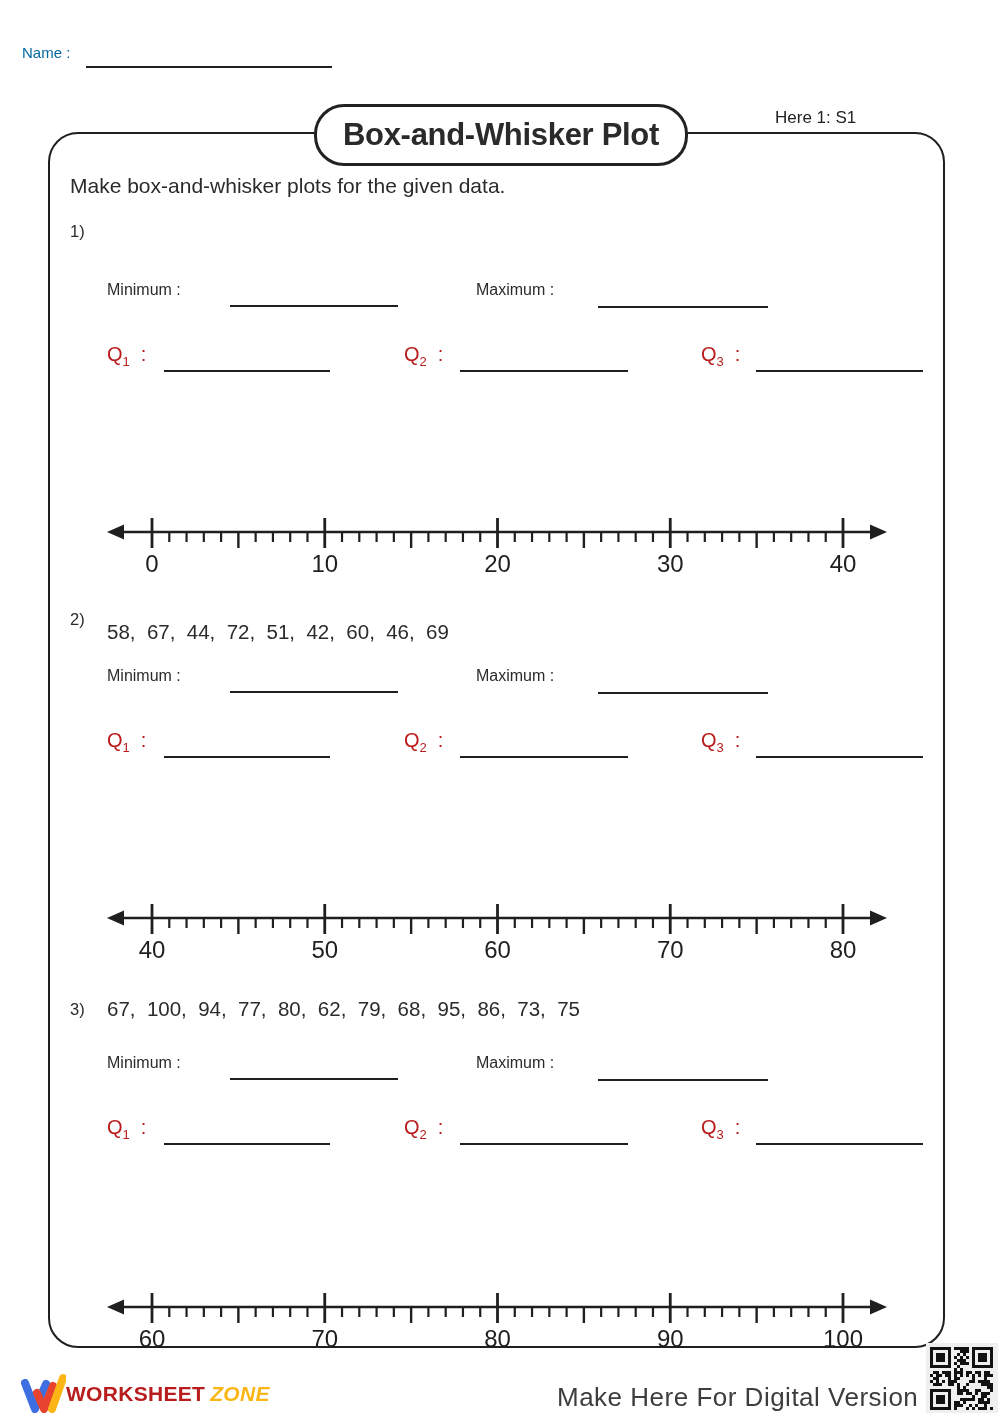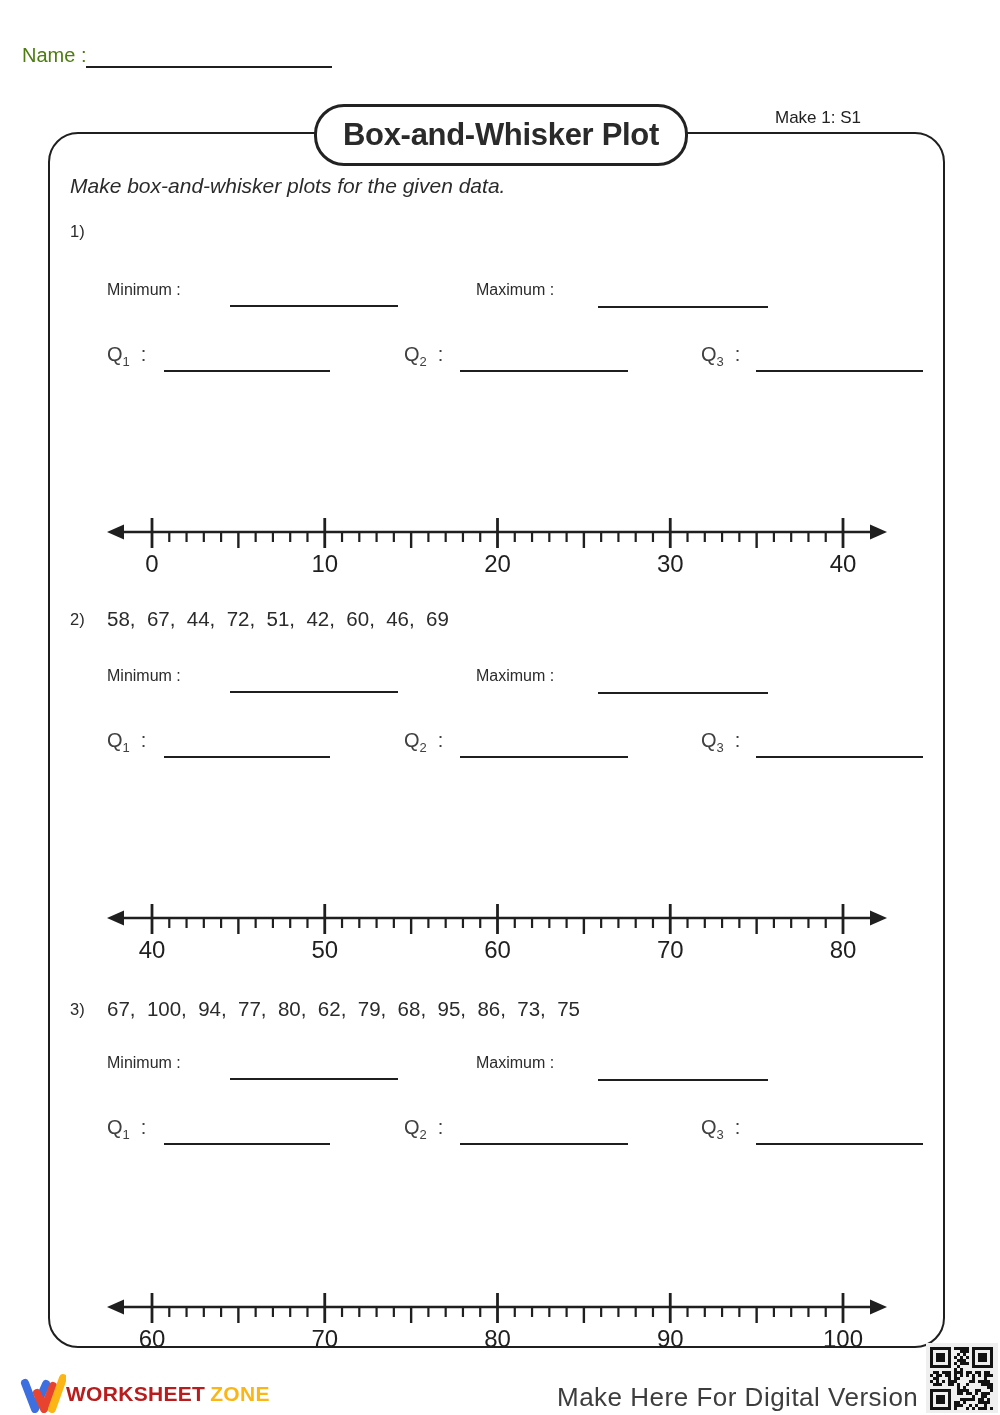--- a/index.html
+++ b/index.html
@@ -2,40 +2,40 @@
 <html><head>
 <meta charset="utf-8">
 <style>
   html,body{margin:0;padding:0;background:#ffffff;}
   #sheet{
     position:relative;width:1000px;height:1415px;background:#ffffff;
     font-family:"Liberation Sans",sans-serif;color:#2b2b2b;overflow:hidden;
   }
   .abs{position:absolute;}
   
-  .name-label{left:22px;top:44px;font-size:20px;color:#4d7c0f;}
+  .name-label{left:22px;top:44px;font-size:15px;color:#0369a1;}
   .name-line{left:86px;top:46px;width:246px;height:20px;border-bottom:2px solid #1f1f1f;}
   .main-box{
     left:48px;top:132px;width:897px;height:1216px;
     border:2.5px solid #1f1f1f;border-radius:30px;background:#ffffff;box-sizing:border-box;
   }
   .title-pill{
     left:314px;top:104px;width:368px;height:56px;background:#ffffff;
     border:3px solid #222222;border-radius:30px;z-index:3;
     display:flex;align-items:center;justify-content:center;
   }
   .title-pill span{font-size:31px;font-weight:700;color:#2a2a2a;letter-spacing:-0.3px;}
   .level{left:775px;top:108px;font-size:17px;color:#222;z-index:3;}
-  .instruction{left:70px;top:174px;font-size:21px;color:#2b2b2b;font-style:italic;}
+  .instruction{left:70px;top:174px;font-size:21px;color:#2b2b2b;}
   
   .pnum{font-size:16.5px;color:#2b2b2b;}
   .pdata{font-size:20.5px;color:#2b2b2b;white-space:pre;}
   .flabel{font-size:16px;color:#2b2b2b;white-space:pre;}
   .blank{border-bottom:2px solid #1f1f1f;height:22px;}
-  .qlabel{font-size:20px;color:#404040;}
+  .qlabel{font-size:20px;color:#b91c1c;}
   .qlabel sub{font-size:13px;}
   .qcolon{margin-left:11px;}
   .numberline{width:800px;height:75px;}
   
   .brand-text{top:1382px;font-size:21px;font-weight:700;letter-spacing:0.3px;white-space:nowrap;}
   .scan-text{left:557px;top:1382px;font-size:26px;color:#3d3d3d;letter-spacing:0.5px;}
   .qr{left:926px;top:1343px;width:72px;height:70px;background:#efefef;z-index:4;}
 </style>
 </head>
 <body>
@@ -43,21 +43,21 @@
 <div id="sheet">
 
   <div class="abs name-label">Name :</div>
   <div class="abs name-line"></div>
 
   <div class="abs main-box"></div>
 
   <div class="abs title-pill">
     <span>Box-and-Whisker Plot</span>
   </div>
-  <div class="abs level">Make 1: S1</div>
+  <div class="abs level">Here 1: S1</div>
   <div class="abs instruction">Make box-and-whisker plots for the given data.</div>
 
   <div class="abs pnum" style="left:70px;top:222px;">1)</div>
 
   <div class="abs flabel" style="left:107px;top:281px;">Minimum :</div>
   <div class="abs blank" style="left:230px;top:283px;width:168px;"></div>
   <div class="abs flabel" style="left:476px;top:281px;">Maximum :</div>
   <div class="abs blank" style="left:598px;top:284px;width:170px;"></div>
 
   <div class="abs qlabel" style="left:107px;top:343px;"><span>Q</span><sub>1</sub><span class="qcolon">:</span></div>
@@ -113,21 +113,21 @@
       <line x1="727.73" y1="27" x2="727.73" y2="37" stroke="#1f1f1f" stroke-width="2.2"></line>
       <line x1="745.00" y1="13" x2="745.00" y2="43" stroke="#1f1f1f" stroke-width="2.8"></line>
       <text x="54.00" y="67" text-anchor="middle" font-family="Liberation Sans, sans-serif" font-size="24" fill="#1f1f1f">0</text>
       <text x="226.75" y="67" text-anchor="middle" font-family="Liberation Sans, sans-serif" font-size="24" fill="#1f1f1f">10</text>
       <text x="399.50" y="67" text-anchor="middle" font-family="Liberation Sans, sans-serif" font-size="24" fill="#1f1f1f">20</text>
       <text x="572.25" y="67" text-anchor="middle" font-family="Liberation Sans, sans-serif" font-size="24" fill="#1f1f1f">30</text>
       <text x="745.00" y="67" text-anchor="middle" font-family="Liberation Sans, sans-serif" font-size="24" fill="#1f1f1f">40</text>
     </svg>
 
   <div class="abs pnum" style="left:70px;top:610px;">2)</div>
-  <div class="abs pdata" style="left:107px;top:607px;">58,  67,  44,  72,  51,  42,  60,  46,  69</div>
+  <div class="abs pdata" style="left:107px;top:620px;">58,  67,  44,  72,  51,  42,  60,  46,  69</div>
 
   <div class="abs flabel" style="left:107px;top:667px;">Minimum :</div>
   <div class="abs blank" style="left:230px;top:669px;width:168px;"></div>
   <div class="abs flabel" style="left:476px;top:667px;">Maximum :</div>
   <div class="abs blank" style="left:598px;top:670px;width:170px;"></div>
 
   <div class="abs qlabel" style="left:107px;top:729px;"><span>Q</span><sub>1</sub><span class="qcolon">:</span></div>
   <div class="abs blank" style="left:164px;top:734px;width:166px;"></div>
   <div class="abs qlabel" style="left:404px;top:729px;"><span>Q</span><sub>2</sub><span class="qcolon">:</span></div>
   <div class="abs blank" style="left:460px;top:734px;width:168px;"></div>
@@ -252,21 +252,21 @@
       <text x="572.25" y="67" text-anchor="middle" font-family="Liberation Sans, sans-serif" font-size="24" fill="#1f1f1f">90</text>
       <text x="745.00" y="67" text-anchor="middle" font-family="Liberation Sans, sans-serif" font-size="24" fill="#1f1f1f">100</text>
     </svg>
 
   <svg class="abs" style="left:20px;top:1371px;" width="46" height="42" viewBox="0 0 46 42">
     <path d="M 5 12 L 15 38 L 26 13" fill="none" stroke="#3E6FE0" stroke-width="8" stroke-linecap="round" stroke-linejoin="round"></path>
     <path d="M 17 22 L 24 38 L 33 15" fill="none" stroke="#E8432F" stroke-width="8" stroke-linecap="round" stroke-linejoin="round"></path>
     <path d="M 32 38 L 43 7" fill="none" stroke="#FBB616" stroke-width="8" stroke-linecap="round"></path>
   </svg>
   <div class="abs brand-text" style="left:66px;">
-    <span style="color:#b91c1c;">WORKSHEET</span><span style="color:#FBB616;margin-left:5px;">ZONE</span>
+    <span style="color:#b91c1c;">WORKSHEET</span><span style="color:#FBB616;margin-left:5px;font-style:italic;">ZONE</span>
   </div>
   <div class="abs scan-text">Make Here For Digital Version</div>
   <div class="abs qr">
     <svg width="72" height="70" viewBox="0 0 72 70">
         <g fill="#121212">
           <rect x="4" y="4" width="3" height="3"></rect>
           <rect x="7" y="4" width="3" height="3"></rect>
           <rect x="10" y="4" width="3" height="3"></rect>
           <rect x="13" y="4" width="3" height="3"></rect>
           <rect x="16" y="4" width="3" height="3"></rect>

